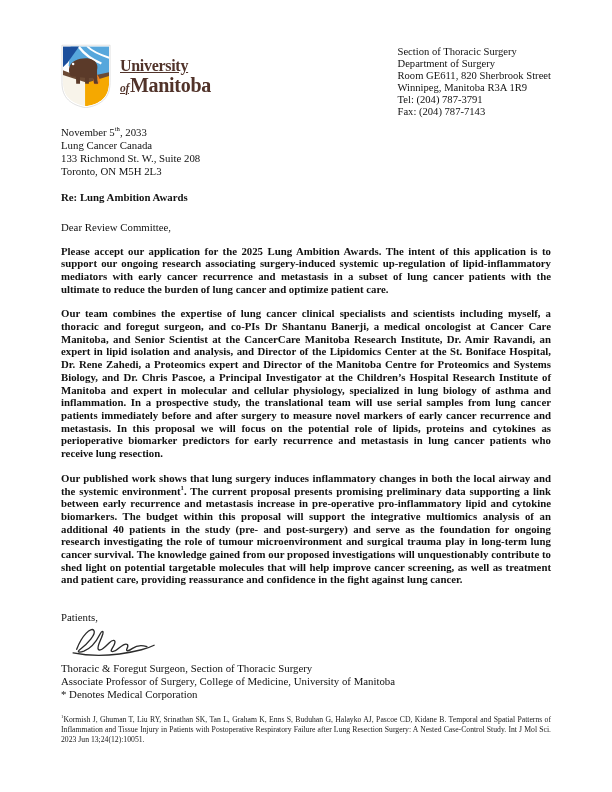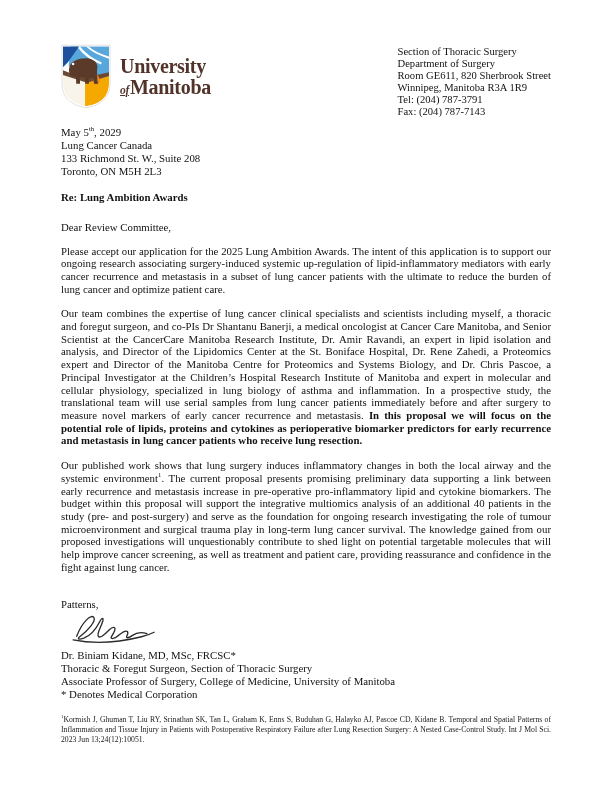--- a/index.html
+++ b/index.html
@@ -7,31 +7,32 @@
     width:612px;height:792px;background:#ffffff;position:relative;
     margin:0 auto;box-sizing:border-box;padding:44px 61px 0 61px;
     font-family:"Liberation Serif","DejaVu Serif",serif;color:#111;
     overflow:hidden;
   }
   
   .header{display:flex;justify-content:space-between;align-items:flex-start;}
   .brand{display:flex;align-items:center;gap:9px;}
   .shield{width:50px;height:64px;flex:0 0 auto;}
   .wordmark{line-height:1;color:#51332a;font-weight:bold;}
-  .wm-line1{font-size:20px;letter-spacing:-0.3px;}
+  .wm-line1{font-size:16px;letter-spacing:-0.3px;text-decoration:underline;}
   .wm-line2{font-size:20px;margin-top:1px;letter-spacing:-0.3px;}
   .wm-of{font-size:11.5px;text-decoration:underline;margin-right:1px;font-style:italic;}
   .dept-address{text-align:left;font-size:10.6px;line-height:12.1px;margin-top:2px;}
   
   .dateblock{margin-top:7px;font-size:10.8px;line-height:13px;}
   .subject{margin-top:13px;font-size:10.8px;font-weight:bold;}
   .salutation{margin-top:18px;font-size:10.8px;}
   p.body{
     margin:12px 0 0 0;font-size:10.8px;line-height:12.7px;
     text-align:justify;
+    font-weight:bold;
   }
   sup{font-size:0.62em;vertical-align:super;line-height:0;}
   .closing{margin-top:25px;font-size:10.8px;}
   .signature{margin:2px 0 0 6px;height:36px;display:block;}
   .sigblock{font-size:10.8px;line-height:12.7px;margin-top:1px;}
   .footnote{
     margin-top:15px;font-size:7.7px;line-height:9.7px;text-align:justify;
     color:#1a1a1a;
   }
 </style>
@@ -80,47 +81,46 @@
       <div>Section of Thoracic Surgery</div>
       <div>Department of Surgery</div>
       <div>Room GE611, 820 Sherbrook Street</div>
       <div>Winnipeg, Manitoba R3A 1R9</div>
       <div>Tel: (204) 787-3791</div>
       <div>Fax: (204) 787-7143</div>
     </div>
   </div>
 
   <div class="dateblock">
-    <div><span>May 5</span><sup>th</sup><span>, 2029</span></div>
+    <div><span>November 5</span><sup>th</sup><span>, 2033</span></div>
     <div>Lung Cancer Canada</div>
     <div>133 Richmond St. W., Suite 208</div>
     <div>Toronto, ON M5H 2L3</div>
   </div>
 
   <div class="subject">Re: Lung Ambition Awards</div>
 
   <div class="salutation">Dear Review Committee,</div>
 
   <p class="body">Please accept our application for the 2025 Lung Ambition Awards. The intent of this application is to support our ongoing research associating surgery-induced systemic up-regulation of lipid-inflammatory mediators with early cancer recurrence and metastasis in a subset of lung cancer patients with the ultimate to reduce the burden of lung cancer and optimize patient care.</p>
 
   <p class="body"><span>Our team combines the expertise of lung cancer clinical specialists and scientists including myself, a thoracic and foregut surgeon, and co-PIs Dr Shantanu Banerji, a medical oncologist at Cancer Care Manitoba, and Senior Scientist at the CancerCare Manitoba Research Institute, Dr. Amir Ravandi, an expert in lipid isolation and analysis, and Director of the Lipidomics Center at the St. Boniface Hospital, Dr. Rene Zahedi, a Proteomics expert and Director of the Manitoba Centre for Proteomics and Systems Biology, and Dr. Chris Pascoe, a Principal Investigator at the Children’s Hospital Research Institute of Manitoba and expert in molecular and cellular physiology, specialized in lung biology of asthma and inflammation. In a prospective study, the translational team will use serial samples from lung cancer patients immediately before and after surgery to measure novel markers of early cancer recurrence and metastasis. </span><b>In this proposal we will focus on the potential role of lipids, proteins and cytokines as perioperative biomarker predictors for early recurrence and metastasis in lung cancer patients who receive lung resection.</b></p>
 
   <p class="body"><span>Our published work shows that lung surgery induces inflammatory changes in both the local airway and the systemic environment</span><sup>1</sup><span>. The current proposal presents promising preliminary data supporting a link between early recurrence and metastasis increase in pre-operative pro-inflammatory lipid and cytokine biomarkers. The budget within this proposal will support the integrative multiomics analysis of an additional 40 patients in the study (pre- and post-surgery) and serve as the foundation for ongoing research investigating the role of tumour microenvironment and surgical trauma play in long-term lung cancer survival. The knowledge gained from our proposed investigations will unquestionably contribute to shed light on potential targetable molecules that will help improve cancer screening, as well as treatment and patient care, providing reassurance and confidence in the fight against lung cancer.</span></p>
 
-  <div class="closing">Patterns,</div>
+  <div class="closing">Patients,</div>
 
   <svg class="signature" viewBox="0 0 110 40" width="104" height="36" aria-hidden="true">
     <g fill="none" stroke="#2b2b2b" stroke-width="1.5" stroke-linecap="round">
       <path d="M8,27 C14,11 24,2 27,6 C30,10 20,21 12,27 C8,30 10,31 16,29 C24,26 30,18 34,10 C36,6 38,6 37,10 C35,17 30,24 32,27 C34,30 40,24 44,20 C48,16 52,16 50,21 C48,26 44,29.5 48,29.5 C52,29.5 56,24 60,22 C64,20 66,22 64,26 C62,30 66,29 70,26 C74,23 80,22 86,24"></path>
       <path d="M4,31 C26,35.5 54,34 80,27.5 C86,26 90,24.5 94,22.5"></path>
     </g>
   </svg>
 
   <div class="sigblock">
-    <div>Dr. Biniam Kidane, MD, MSc, FRCSC*</div>
     <div>Thoracic &amp; Foregut Surgeon, Section of Thoracic Surgery</div>
     <div>Associate Professor of Surgery, College of Medicine, University of Manitoba</div>
     <div>* Denotes Medical Corporation</div>
   </div>
 
   <div class="footnote"><sup>1</sup><span>Kormish J, Ghuman T, Liu RY, Srinathan SK, Tan L, Graham K, Enns S, Buduhan G, Halayko AJ, Pascoe CD, Kidane B. Temporal and Spatial Patterns of Inflammation and Tissue Injury in Patients with Postoperative Respiratory Failure after Lung Resection Surgery: A Nested Case-Control Study. Int J Mol Sci. 2023 Jun 13;24(12):10051.</span></div>
 
 </div>
 
 </body></html>

